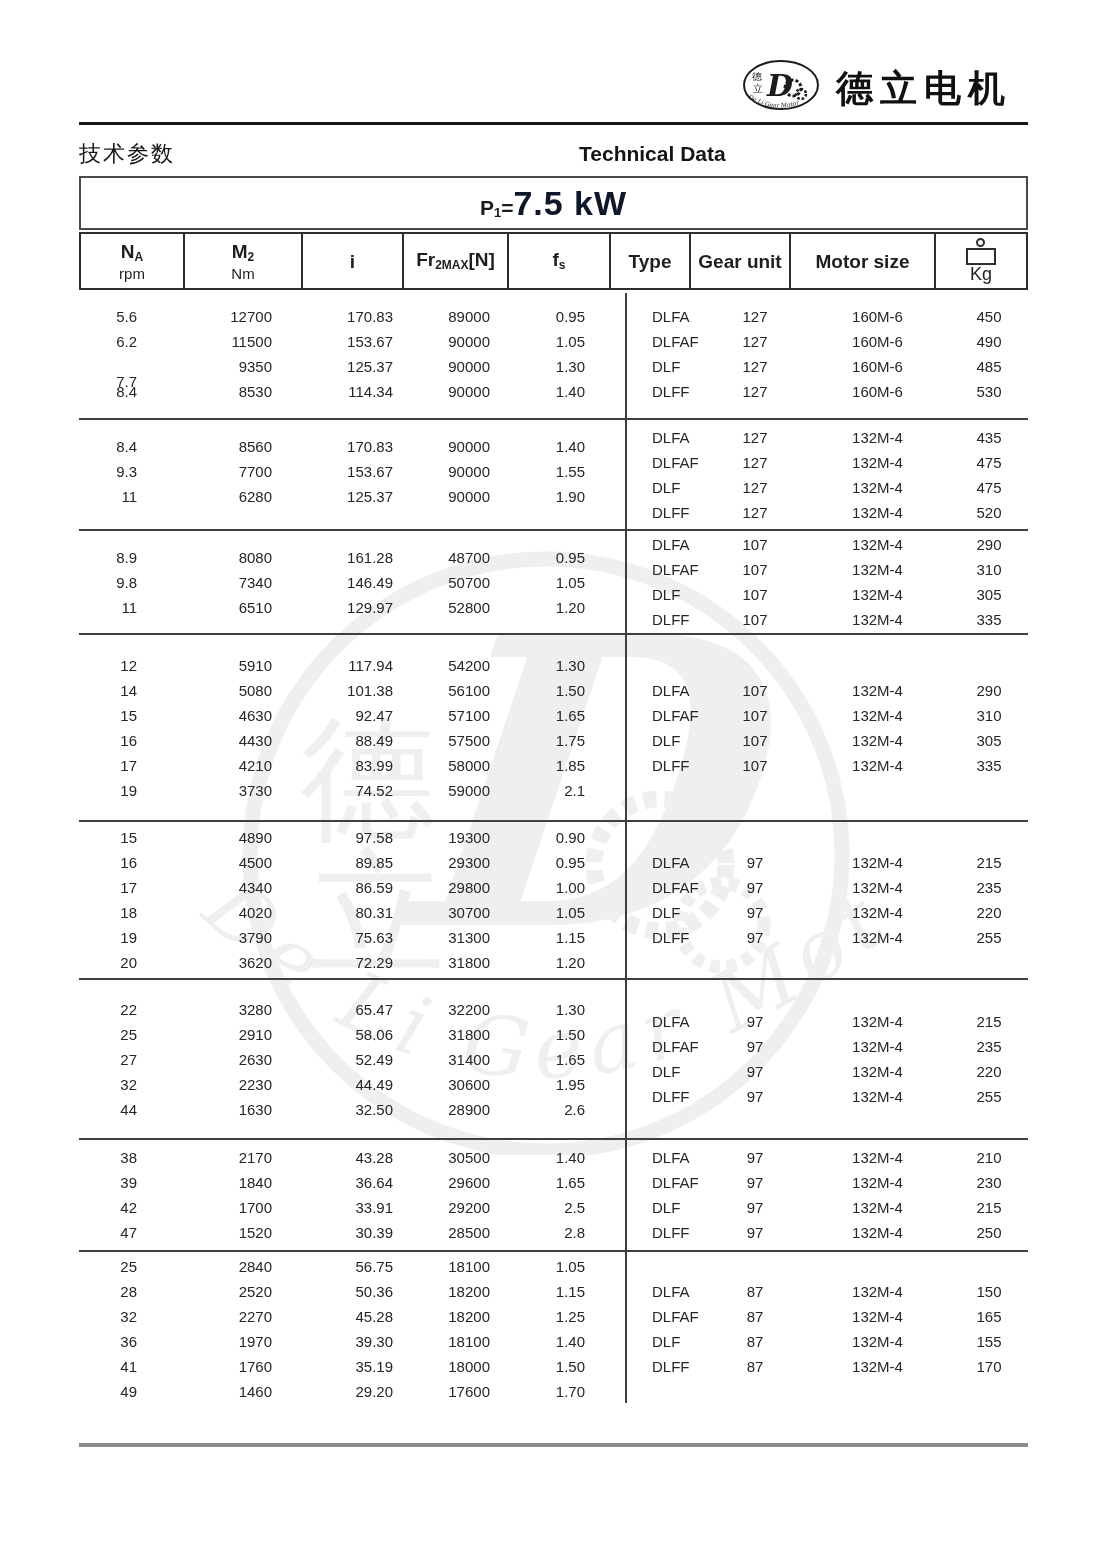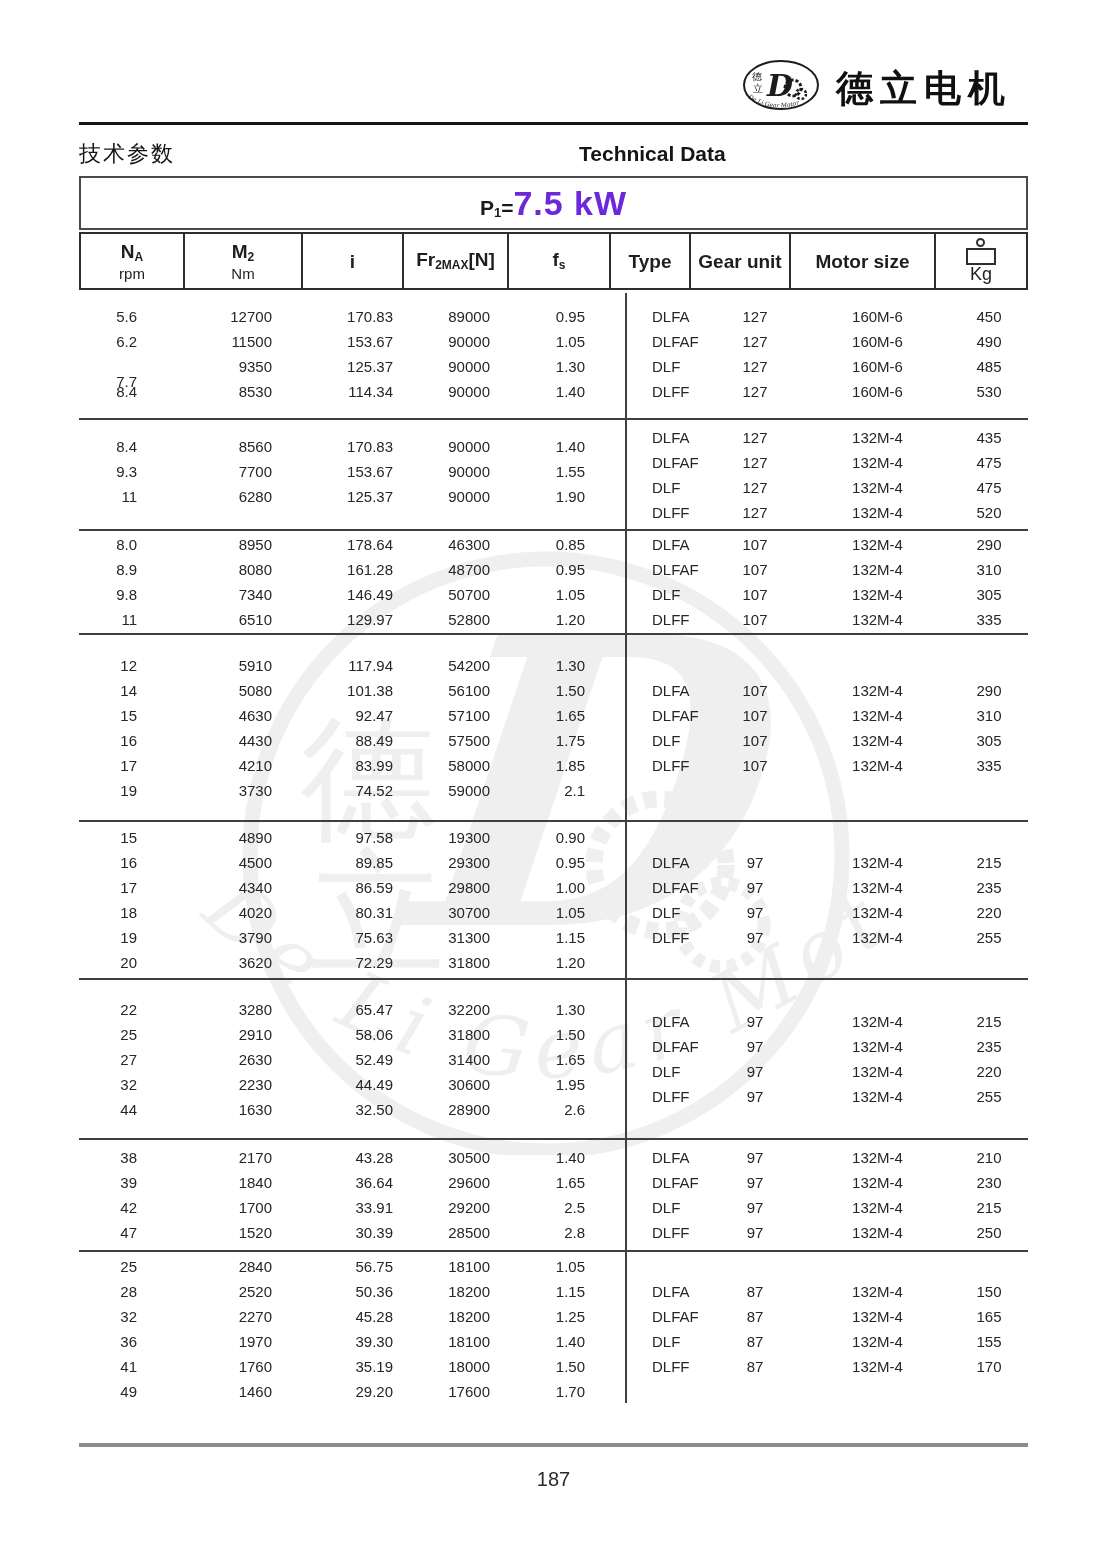--- a/index.html
+++ b/index.html
@@ -19,21 +19,21 @@
   .en-title { position:absolute; left:579px; top:142px; font-size:21px; font-weight:bold; color:#151515; }
   
   .pbox {
     position:absolute; left:79px; top:176px; width:949px; height:54px;
     border:2px solid #4a4a4a; box-sizing:border-box; display:flex; background:#fff;
   }
   .pbox-inner { margin:auto; white-space:nowrap; }
   .p-pre { font-size:21px; font-weight:bold; color:#1a1a1a; }
   .p-sub { font-size:13px; font-weight:bold; color:#1a1a1a; display:inline-block; transform:translateY(2px); }
   .p-eq  { font-size:21px; font-weight:bold; color:#1a1a1a; }
-  .p-val { font-size:34px; font-weight:bold; color:#6d28d9; letter-spacing:1px; }
+  .p-val { font-size:34px; font-weight:bold; color:#0f172a; letter-spacing:1px; }
   
   .thead {
     position:absolute; left:79px; top:232px; width:949px; height:58px;
     border:2px solid #2e2e2e; box-sizing:border-box; display:flex; background:#fff;
   }
   .hcell {
     box-sizing:border-box; border-right:2px solid #2e2e2e; flex:none;
     display:flex; flex-direction:column; justify-content:center; align-items:center;
   }
   .hcell.lastcell { border-right:none; }
@@ -261,27 +261,20 @@
             <div class="dcell rc0" style="width: 80px;">DLFF</div>
             <div class="dcell rc1" style="width: 100px;">127</div>
             <div class="dcell rc2" style="width: 145px;">132M-4</div>
             <div class="dcell rc3" style="width: 78px;">520</div>
           </div>
         </div>
       </div>
       <div class="group" style="height: 104px;">
         <div class="g-left">
           <div class="drow">
-            <div class="dcell lc0" style="width: 104px;">8.0</div>
-            <div class="dcell lc1" style="width: 134px;">8950</div>
-            <div class="dcell lc2" style="width: 101px;">178.64</div>
-            <div class="dcell lc3" style="width: 105px;">46300</div>
-            <div class="dcell lc4" style="width: 102px;">0.85</div>
-          </div>
-          <div class="drow">
             <div class="dcell lc0" style="width: 104px;">8.9</div>
             <div class="dcell lc1" style="width: 134px;">8080</div>
             <div class="dcell lc2" style="width: 101px;">161.28</div>
             <div class="dcell lc3" style="width: 105px;">48700</div>
             <div class="dcell lc4" style="width: 102px;">0.95</div>
           </div>
           <div class="drow">
             <div class="dcell lc0" style="width: 104px;">9.8</div>
             <div class="dcell lc1" style="width: 134px;">7340</div>
             <div class="dcell lc2" style="width: 101px;">146.49</div>
@@ -658,15 +651,14 @@
             <div class="dcell rc0" style="width: 80px;">DLFF</div>
             <div class="dcell rc1" style="width: 100px;">87</div>
             <div class="dcell rc2" style="width: 145px;">132M-4</div>
             <div class="dcell rc3" style="width: 78px;">170</div>
           </div>
         </div>
       </div>
     </div>
 
   <div class="gray-line"></div>
-  <div class="page-num">187</div>
 
 </div>
 
 </body></html>

